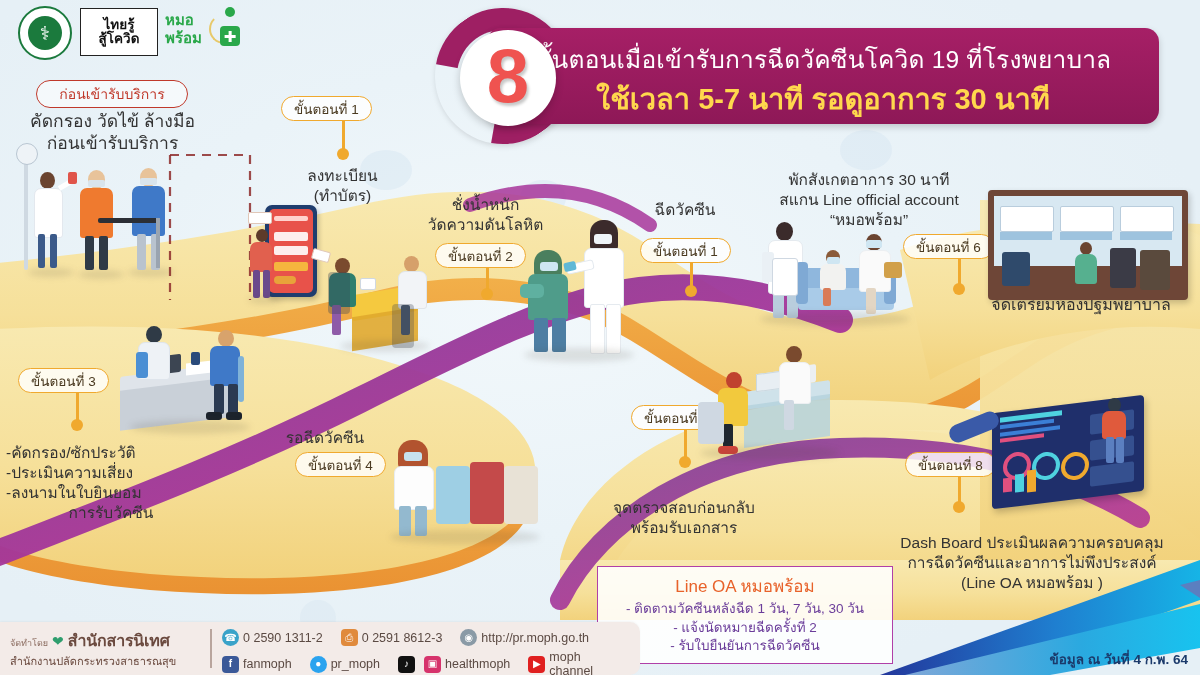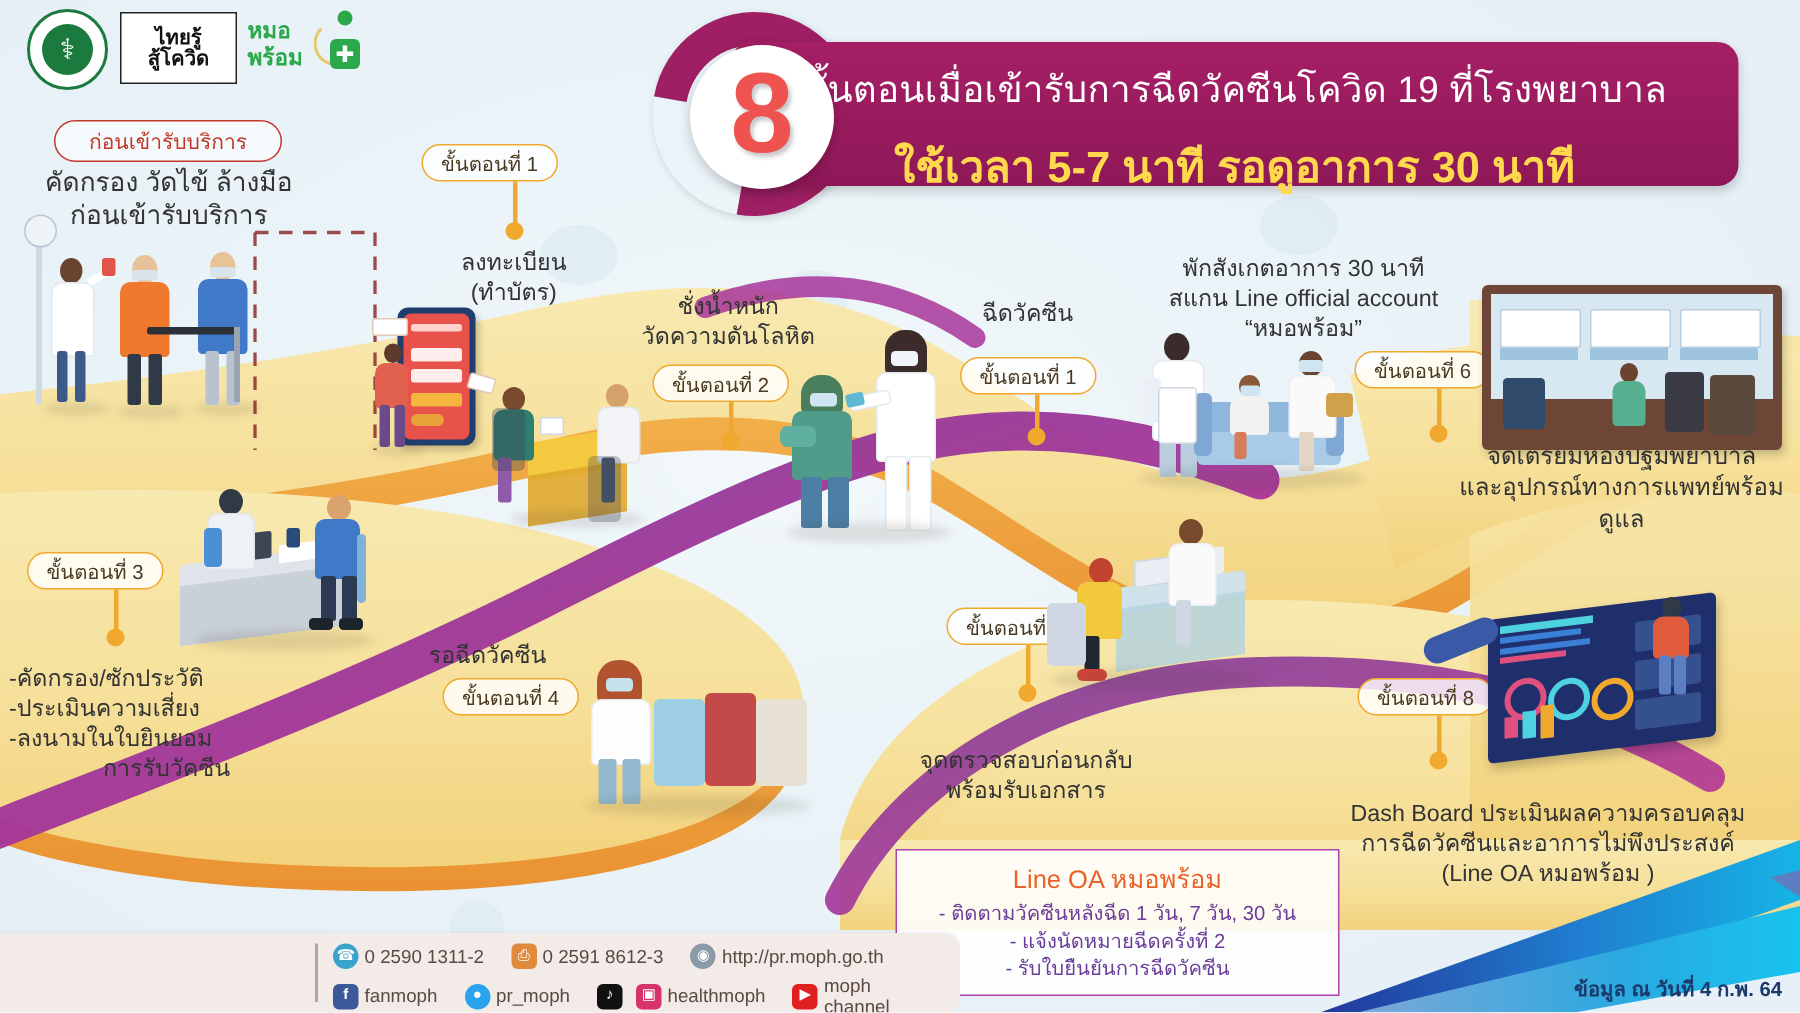--- a/index.html
+++ b/index.html
@@ -33,21 +33,21 @@
        border:22px solid #9e1f63;box-sizing:border-box;
        border-left-color:transparent;border-top-color:#9e1f63;
        transform:rotate(-35deg);box-shadow:0 2px 6px rgba(0,0,0,.15);}
   .hdr-circle{position:absolute;left:460px;top:30px;width:96px;height:96px;border-radius:50%;
        background:#ffffff;box-shadow:0 3px 8px rgba(0,0,0,.2);
        display:flex;align-items:center;justify-content:center;}
   .hdr-num{color:#ef5350;font-size:76px;font-weight:bold;line-height:1;
        text-shadow:2px 3px 3px rgba(0,0,0,.22);margin-top:-4px;}
   .hdr-line1{position:absolute;left:0;top:12px;width:100%;text-align:center;
        color:#ffffff;font-size:24.5px;letter-spacing:.2px;white-space:nowrap;}
-  .hdr-line2{position:absolute;left:0;top:60px;width:100%;text-align:center;
+  .hdr-line2{position:absolute;left:0;top:48px;width:100%;text-align:center;
        color:#ffd84d;font-size:29px;font-weight:bold;white-space:nowrap;}
   .hdr-inner{position:absolute;left:0;top:0;width:672px;height:96px;}
 
   
   .logos{position:absolute;left:10px;top:4px;width:230px;height:56px;}
   .moph-seal{position:absolute;left:8px;top:2px;width:50px;height:50px;border-radius:50%;
      border:2px solid #1b7a3d;display:flex;align-items:center;justify-content:center;
      background:#fff;}
   .moph-seal .inner{width:34px;height:34px;border-radius:50%;background:#1b7a3d;
      display:flex;align-items:center;justify-content:center;color:#fff;font-size:19px;line-height:1;}
@@ -446,21 +446,20 @@
     <div class="head" style="left:866px;top:234px;width:16px;height:17px;background:#6b4430;"></div>
     <div class="body" style="left:859px;top:250px;width:30px;height:40px;background:#fafafa;border:1px solid #eceff2;"></div>
     <div class="leg" style="left:866px;top:288px;width:10px;height:26px;background:#e3d6c4;"></div>
     <div class="box" style="left:866px;top:240px;width:16px;height:8px;background:#cfe6f2;border-radius:2px;"></div>
     <div class="box" style="left:884px;top:262px;width:18px;height:16px;background:#d1a04a;border-radius:3px;"></div>
     <div class="box" style="left:772px;top:258px;width:24px;height:36px;background:#ffffff;border:1.6px solid #cfd8e2;border-radius:3px;"></div>
     <div class="shadow" style="left:760px;top:312px;width:150px;height:14px;"></div>
   </div>
   <div class="cap" style="left:962px;top:295px;width:238px;font-size:16px;white-space:normal;">
     <div>จัดเตรียมห้องปฐมพยาบาล</div>
-    <div>และอุปกรณ์ทางการแพทย์พร้อมดูแล</div>
   </div>
   <div>
     <div class="box" style="left:988px;top:190px;width:200px;height:110px;background:#6e4637;border-radius:4px;box-shadow:2px 3px 6px rgba(0,0,0,.2);"></div>
     <div class="box" style="left:994px;top:196px;width:188px;height:70px;background:#d8e8f2;"></div>
     <div class="box" style="left:1000px;top:206px;width:52px;height:24px;background:#fff;border:1px solid #b9cddd;border-radius:2px;"></div>
     <div class="box" style="left:1000px;top:232px;width:52px;height:8px;background:#9ec3de;"></div>
     <div class="box" style="left:1060px;top:206px;width:52px;height:24px;background:#fff;border:1px solid #b9cddd;border-radius:2px;"></div>
     <div class="box" style="left:1060px;top:232px;width:52px;height:8px;background:#9ec3de;"></div>
     <div class="box" style="left:1120px;top:206px;width:52px;height:24px;background:#fff;border:1px solid #b9cddd;border-radius:2px;"></div>
     <div class="box" style="left:1120px;top:232px;width:52px;height:8px;background:#9ec3de;"></div>
@@ -529,20 +528,28 @@
   </div>
 
   <div class="lineoa">
     <div class="ttl">Line OA หมอพร้อม</div>
     <div class="li">- ติดตามวัคซีนหลังฉีด 1 วัน, 7 วัน, 30 วัน</div>
     <div class="li">- แจ้งนัดหมายฉีดครั้งที่ 2</div>
     <div class="li">- รับใบยืนยันการฉีดวัคซีน</div>
   </div>
 
   <div class="footer">
+    <div class="f-org">
+      <div style="display:flex;align-items:baseline;gap:4px;">
+        <span class="pre">จัดทำโดย</span>
+        <span style="color:#2f9e6e;font-size:14px;line-height:1;">❤</span>
+        <span class="nm1">สำนักสารนิเทศ</span>
+      </div>
+      <div class="nm2">สำนักงานปลัดกระทรวงสาธารณสุข</div>
+    </div>
     <div class="f-div"></div>
 
     <div class="f-row" style="left:222px;top:7px;">
       <div class="f-item">
         <span class="ico round" style="background:#3aa3c9;">☎</span>
         <span>0 2590 1311-2</span>
       </div>
       <div class="f-item">
         <span class="ico" style="background:#e08a3c;">⎙</span>
         <span>0 2591 8612-3</span>

